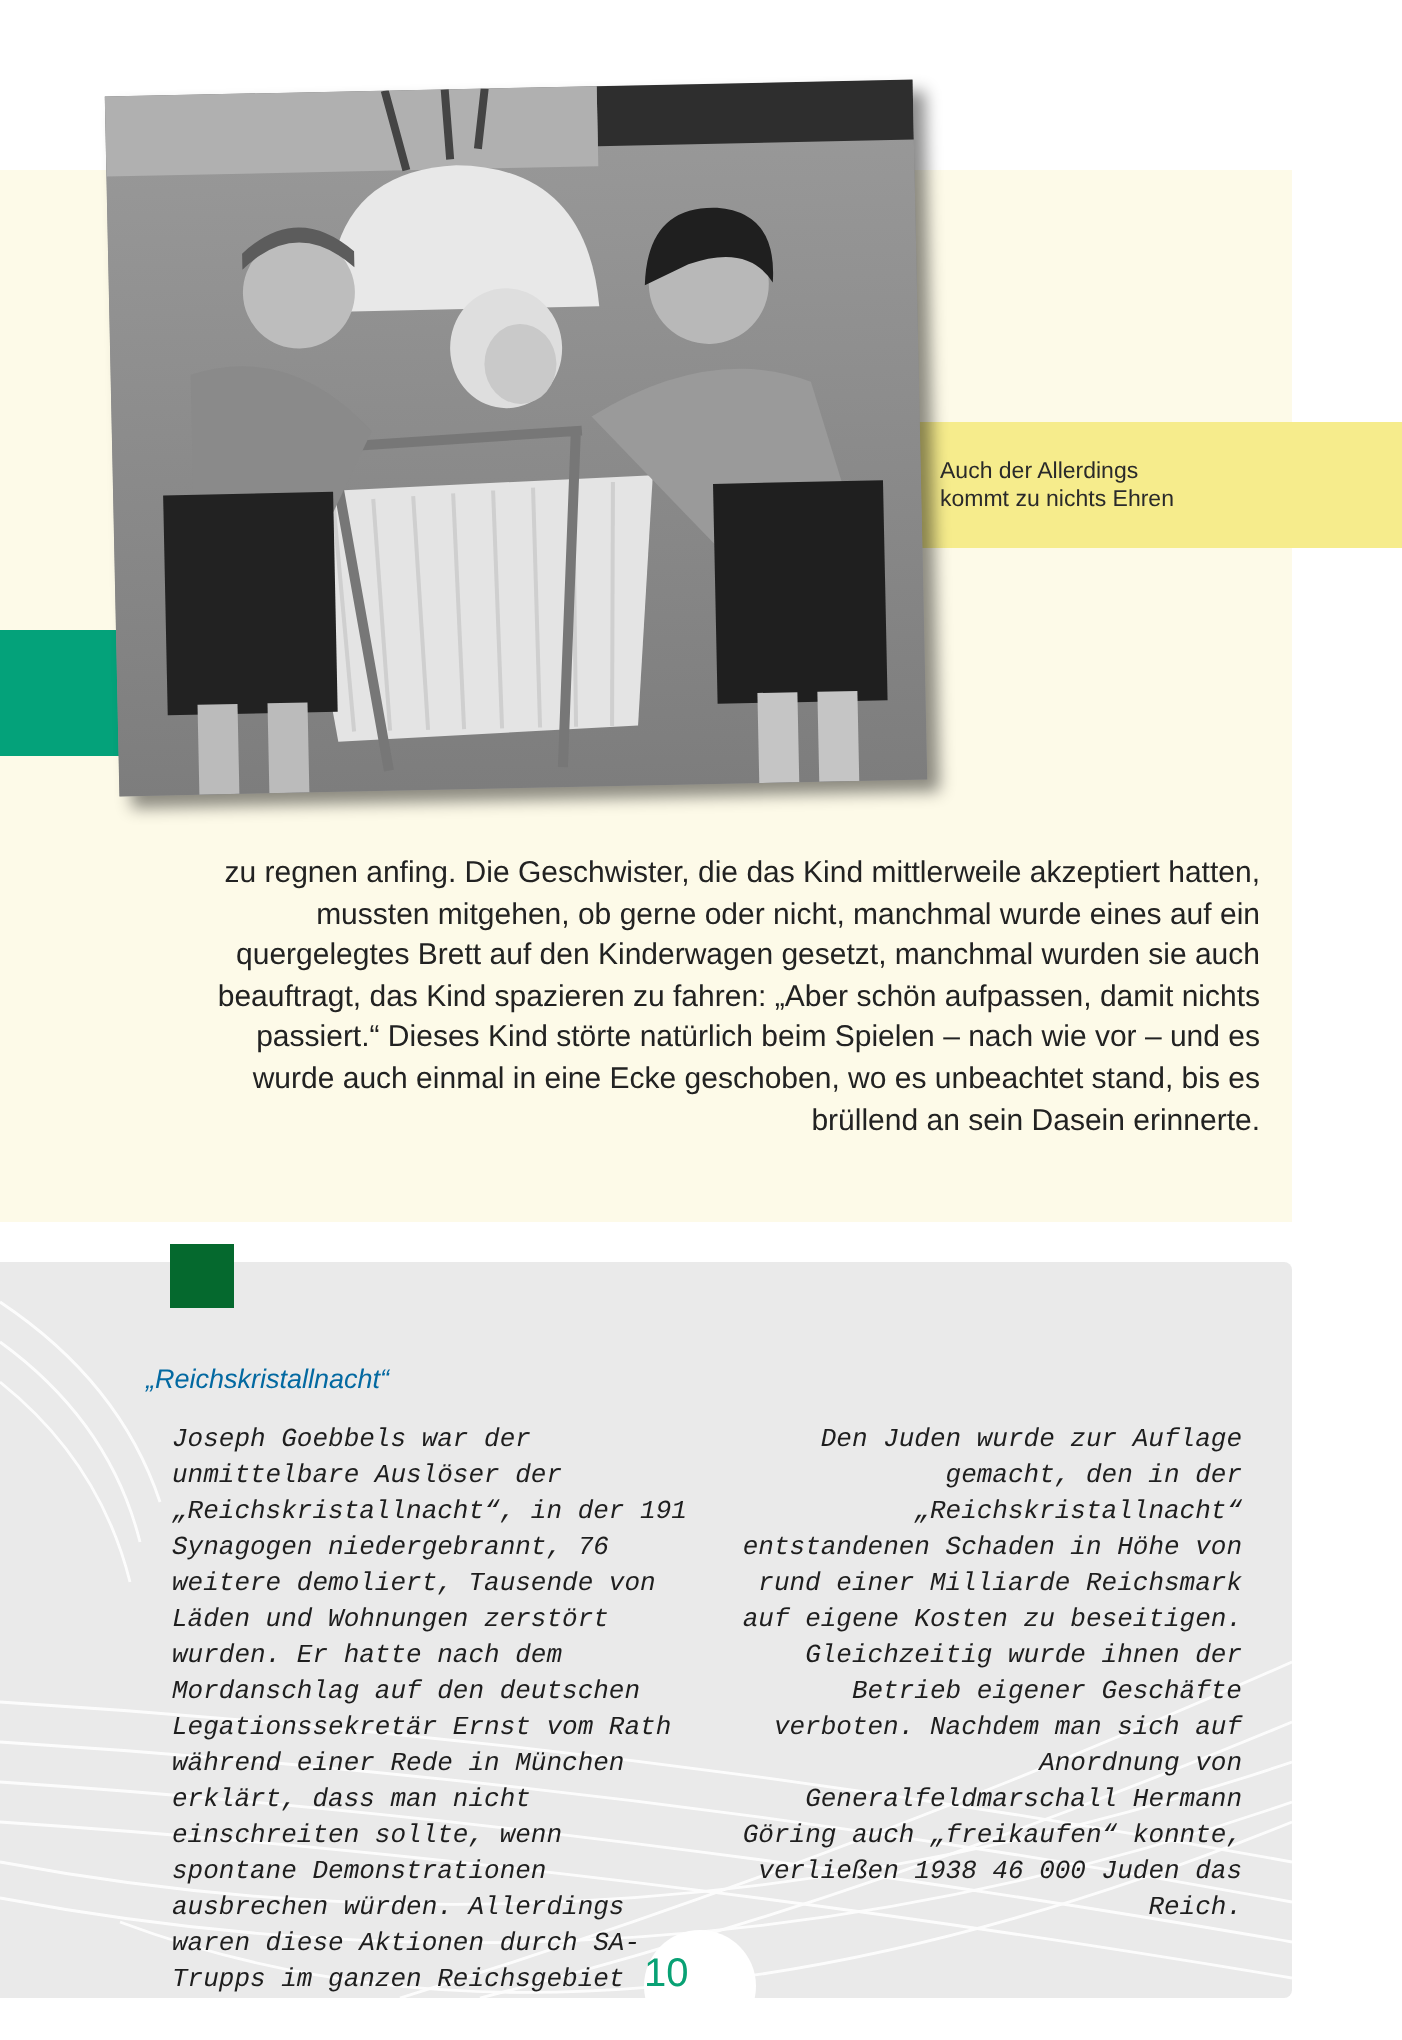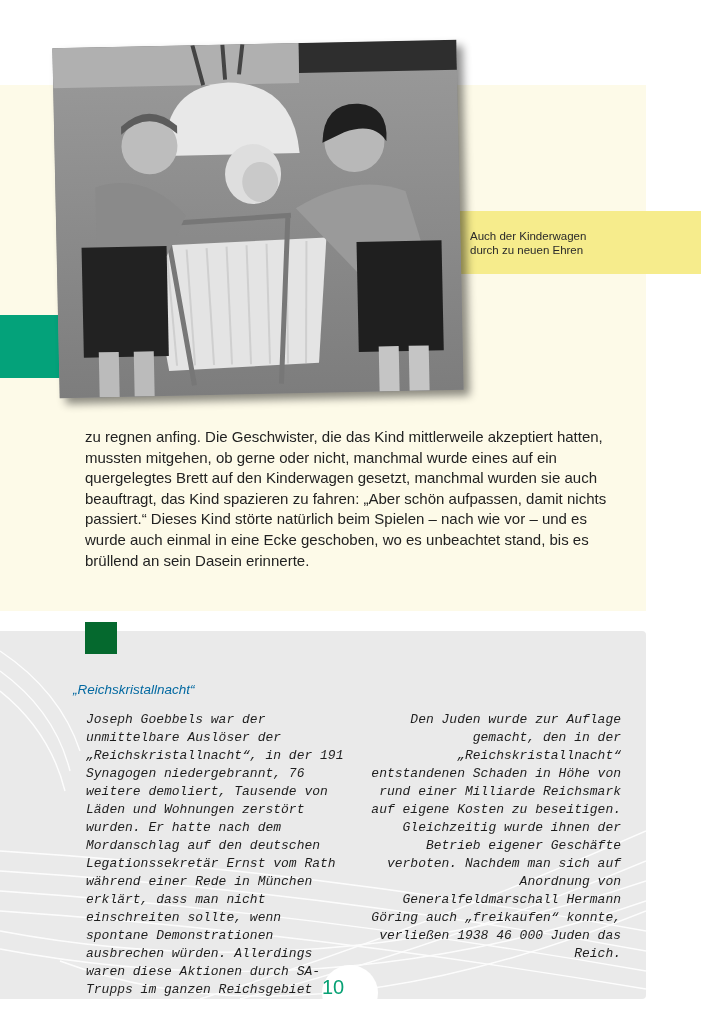--- a/index.html
+++ b/index.html
@@ -63,21 +63,21 @@
     .photo svg { display: block; }
     .body-text {
       position: absolute;
       left: 85px;
       top: 427px;
       width: 545px;
       font-size: 15px;
       line-height: 20.6px;
       color: #222;
     }
-    .body-text p { margin: 0; }
+    .body-text p { margin: 0; text-align: right; }
     .grey-panel {
       position: absolute;
       left: 0;
       top: 631px;
       width: 646px;
       height: 368px;
       background: #eaeaea;
       overflow: hidden;
       border-radius: 0 4px 4px 0;
     }
@@ -191,22 +191,22 @@
     <circle cx="300" cy="100" r="30" fill="#b8b8b8"></circle>
     <path d="M268 100 Q270 60 305 62 Q335 65 332 100 Q320 80 290 90 Z" fill="#1f1f1f"></path>
     <path d="M240 165 Q300 130 350 150 L370 220 L300 230 Z" fill="#9a9a9a"></path>
     <rect x="300" y="200" width="85" height="110" fill="#1f1f1f"></rect>
     <rect x="320" y="305" width="20" height="45" fill="#c5c5c5"></rect>
     <rect x="350" y="305" width="20" height="45" fill="#c5c5c5"></rect>
   </svg>
 </div>
 
 <div class="caption-text">
-  <div>Auch der Kinderwagen</div>
-  <div>durch zu neuen Ehren</div>
+  <div>Auch der Allerdings</div>
+  <div>kommt zu nichts Ehren</div>
 </div>
 
 <div class="body-text">
   <p>zu regnen anfing. Die Geschwister, die das Kind mittlerweile akzeptiert hatten, mussten mitgehen, ob gerne oder nicht, manchmal wurde eines auf ein quergelegtes Brett auf den Kinderwagen gesetzt, manchmal wurden sie auch beauftragt, das Kind spazieren zu fahren: „Aber schön aufpassen, damit nichts passiert.“ Dieses Kind störte natürlich beim Spielen – nach wie vor – und es wurde auch einmal in eine Ecke geschoben, wo es unbeachtet stand, bis es brüllend an sein Dasein erinnerte.</p>
 </div>
 
 <div class="grey-panel">
   <svg width="646" height="368" viewBox="0 0 646 368">
     <g fill="none" stroke="#ffffff" stroke-width="1.4" opacity="0.9">
       <path d="M0 20 Q60 60 80 120"></path>

